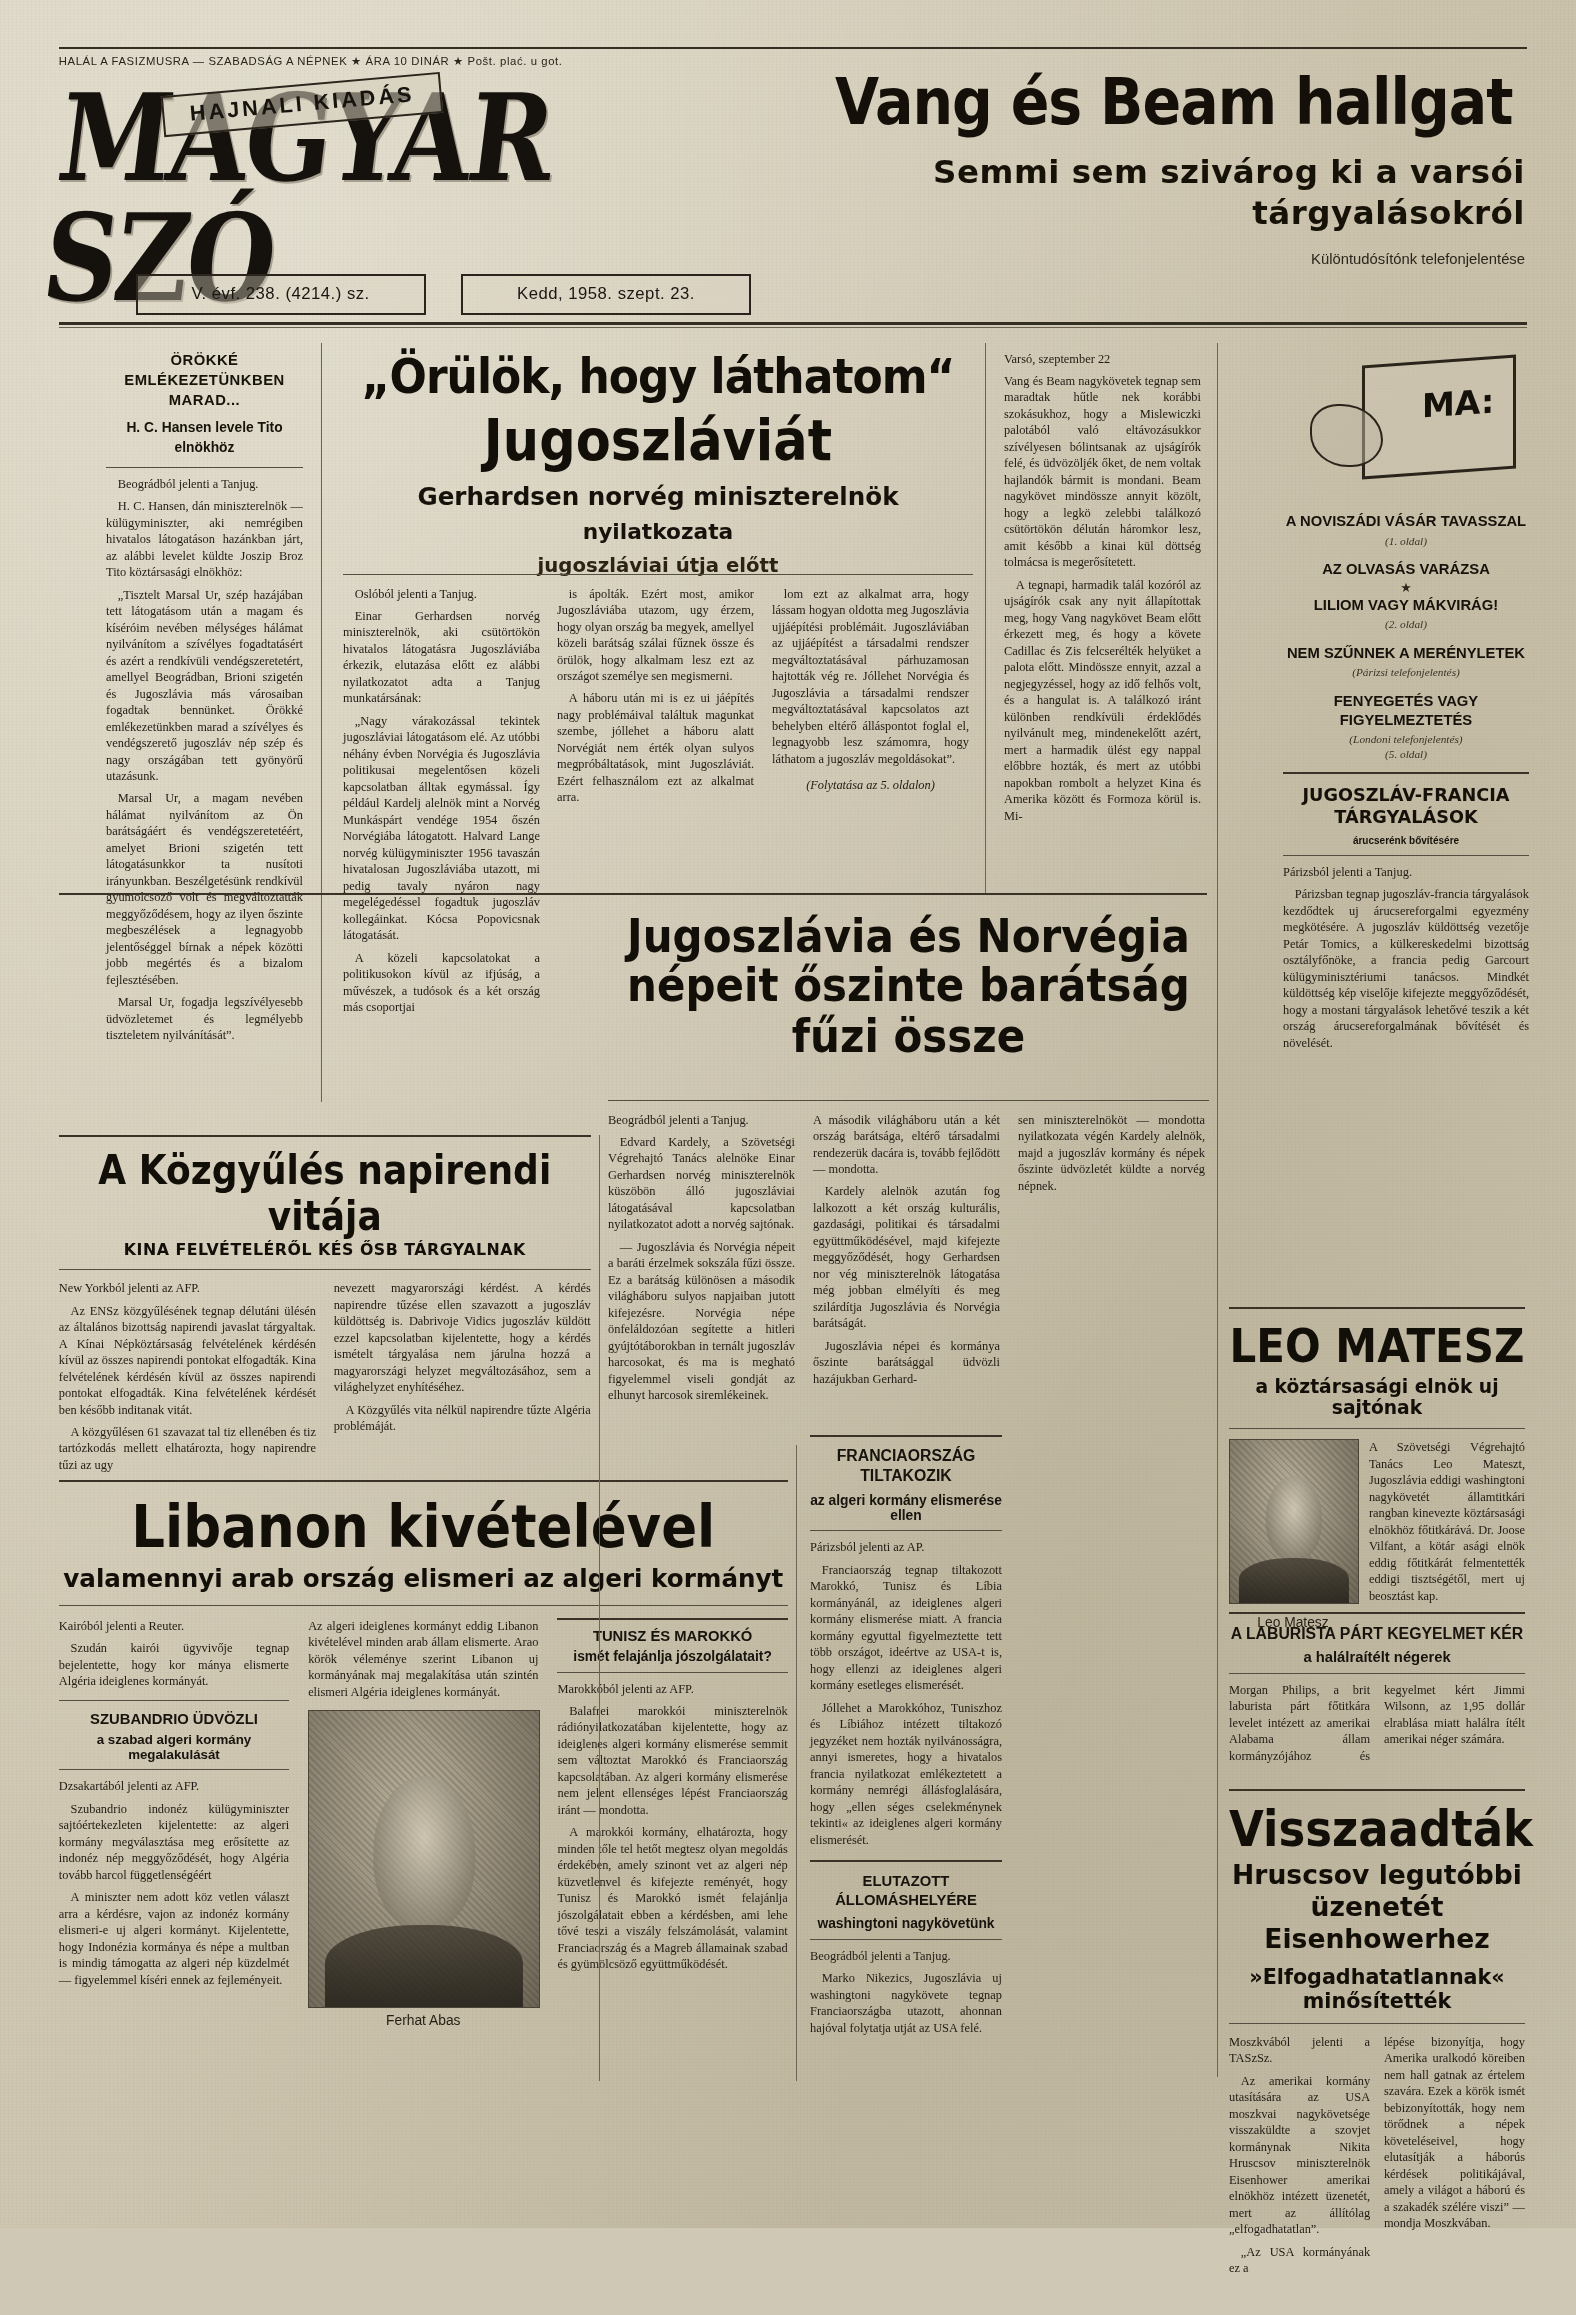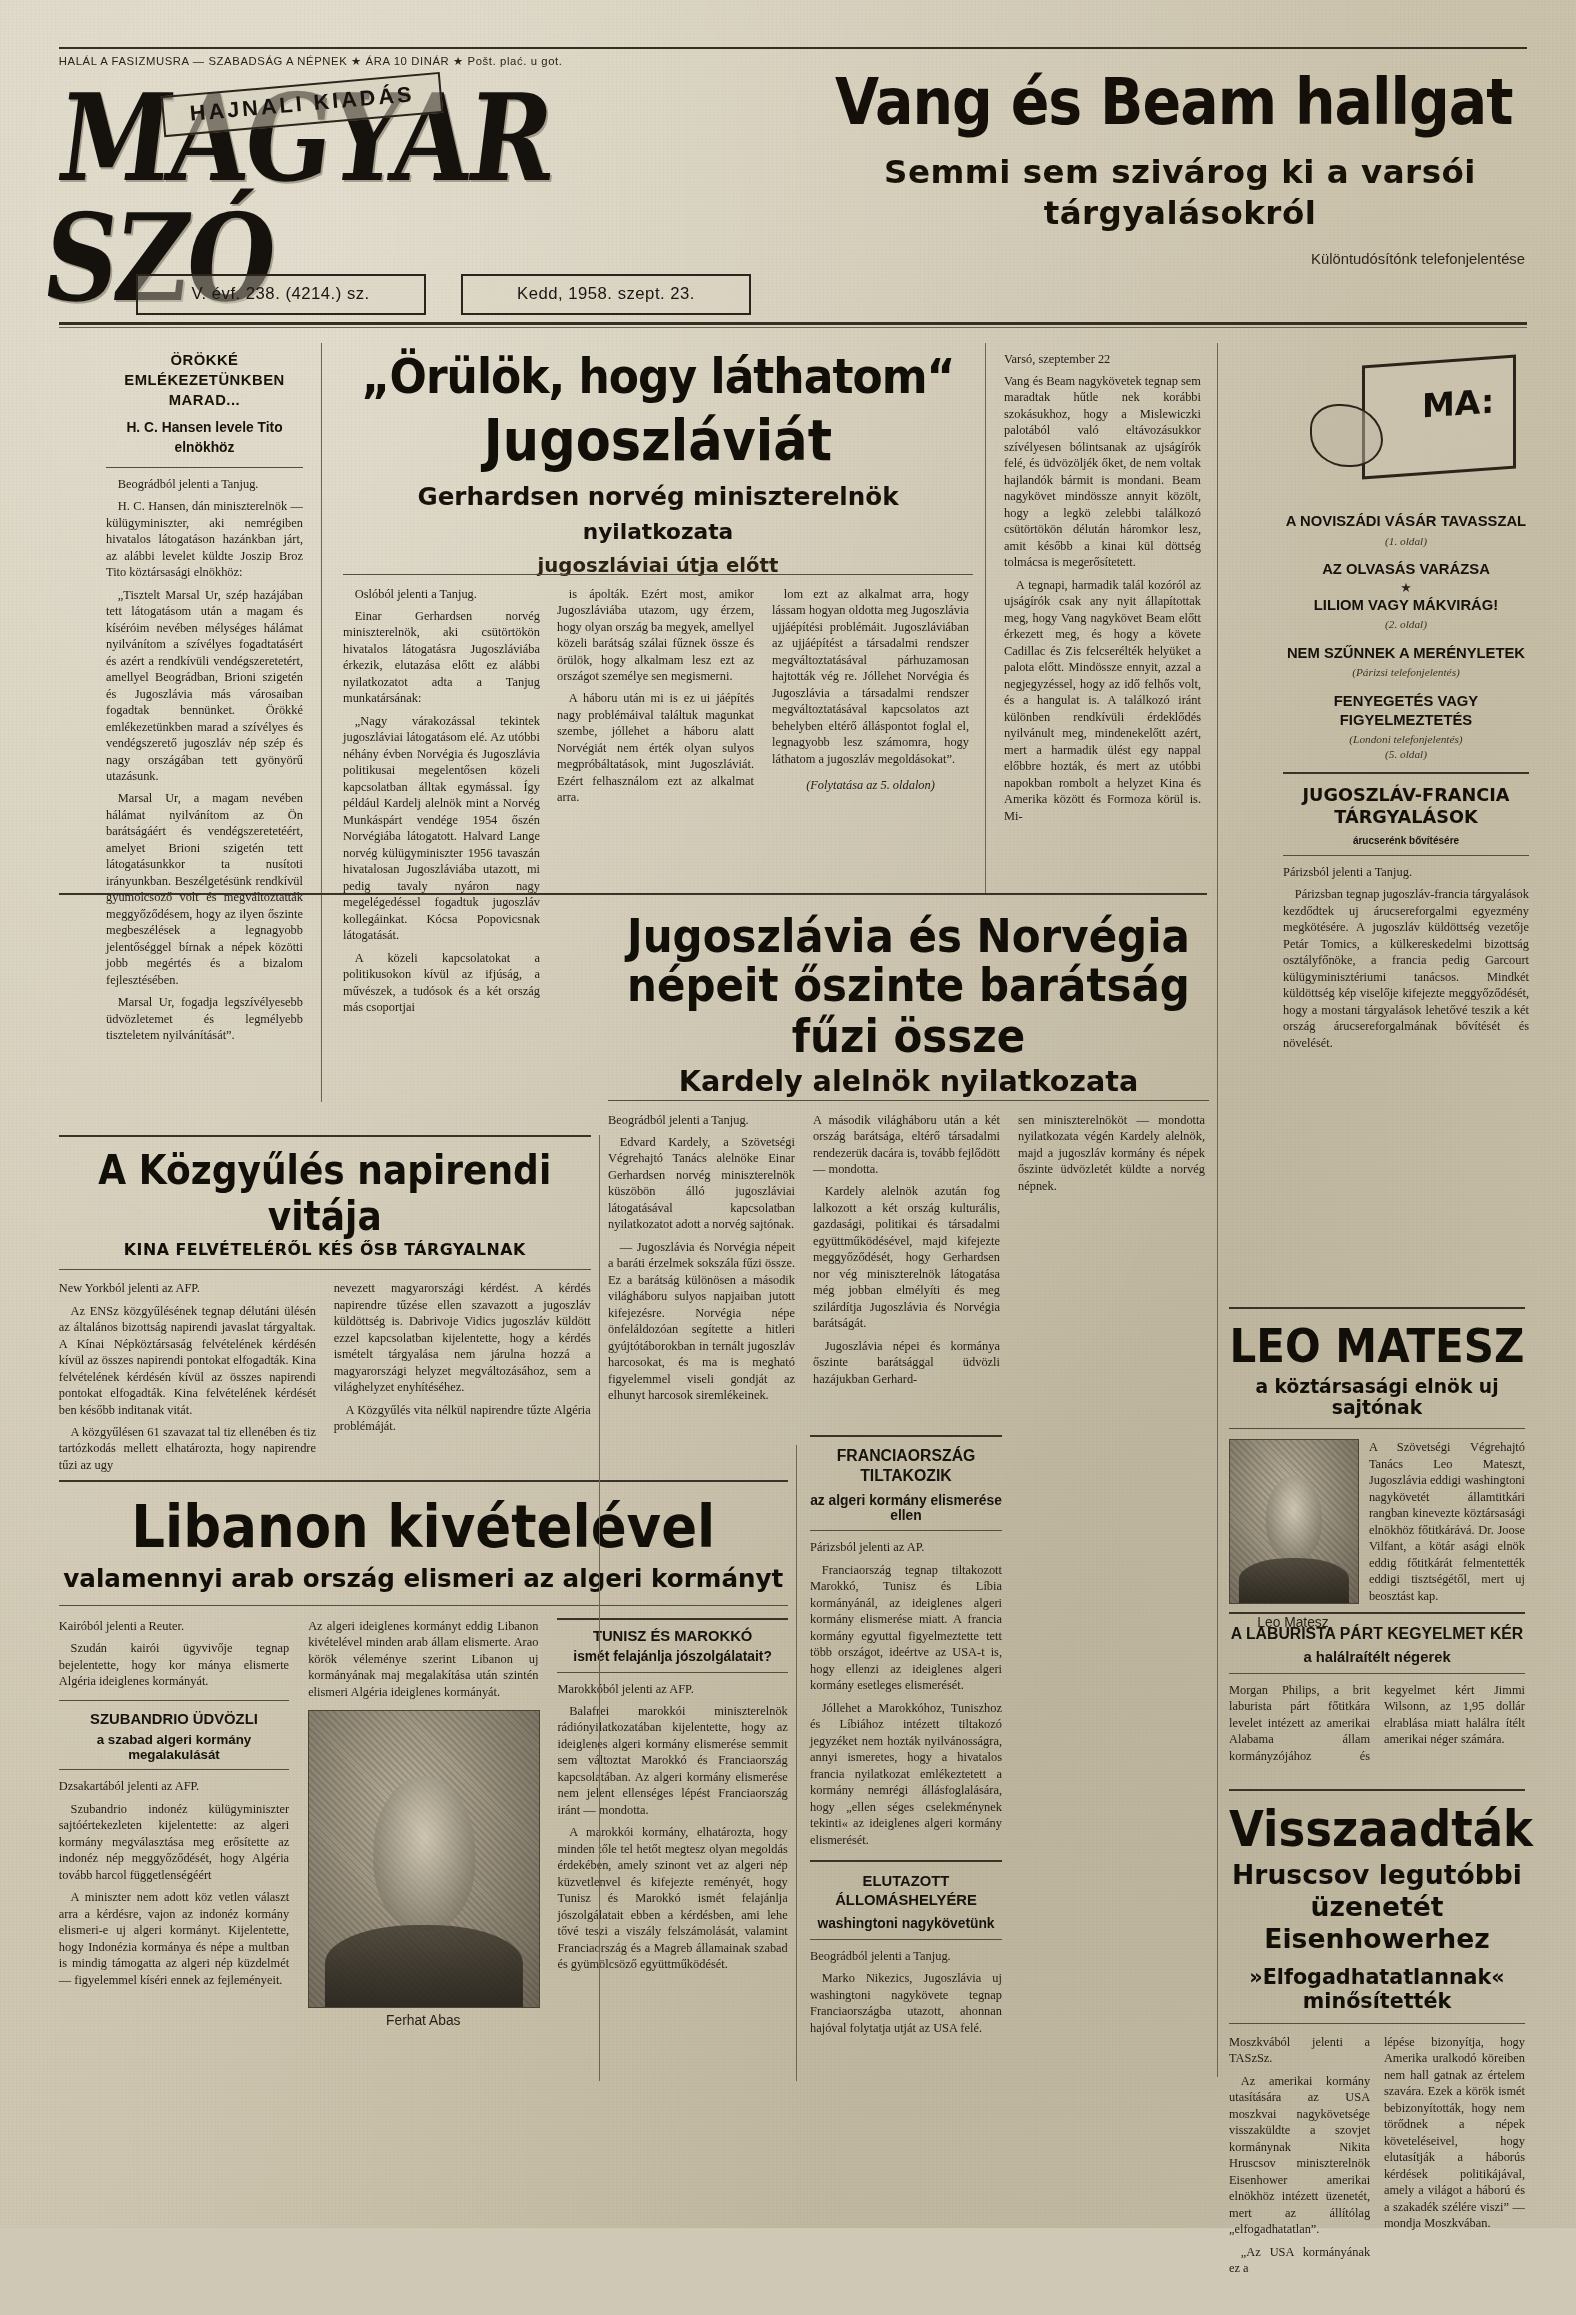--- a/index.html
+++ b/index.html
@@ -70,21 +70,21 @@
 
   .head-right{position:absolute;left:788px;top:43px;width:690px;}
   .hr-title{
     font-family:"DejaVu Sans", sans-serif;font-weight:bold;
     font-size:57px;letter-spacing:-1px;color:#141009;line-height:1.02;
     transform:scaleY(1.12);transform-origin:left top;
   }
   .hr-sub{
     margin-top:25.6px;
     font-family:"DejaVu Sans", sans-serif;font-weight:bold;
-    font-size:32.5px;line-height:1.25;color:#171208;text-align:center;
+    font-size:32.5px;line-height:1.25;color:#171208;text-align:right;
     letter-spacing:0.5px;
   }
   .hr-note{
     margin-top:17.7px;text-align:right;
     font-family:"Liberation Sans", sans-serif;font-size:14.8px;color:#2b251c;
   }
   .rule-top{position:absolute;left:11.8px;top:21.7px;width:1468px;border-top:2px solid #352e23;}
   .rule-under-head{position:absolute;left:11.8px;top:296px;width:1468px;border-top:3px solid #352e23;}
   .rule-thin{position:absolute;left:11.8px;top:301px;width:1468px;border-top:1px solid #6a6050;}
 
@@ -334,21 +334,20 @@
       <div class="jtext">
         <p class="noind">Párizsból jelenti a Tanjug.</p>
         <p>Párizsban tegnap jugoszláv-francia tárgyalások kezdődtek uj árucsereforgalmi egyezmény megkötésére. A jugoszláv küldöttség vezetője Petár Tomics, a külkereskedelmi bizottság osztályfőnöke, a francia pedig Garcourt külügyminisztériumi tanácsos. Mindkét küldöttség kép viselője kifejezte meggyőződését, hogy a mostani tárgyalások lehetővé teszik a két ország árucsereforgalmának bővítését és növelését.</p>
       </div>
     </div>
 
     <div class="hrule2" style="left:11.8px;top:867px;width:1148px;"></div>
 
     <div class="band2" style="left:561px;top:885px;width:601px;">
       <div class="b2h1">Jugoszlávia és Norvégia népeit őszinte barátság fűzi össze</div>
-      <div class="b2h2">Kardely alelnök nyilatkozata</div>
     </div>
     <div class="hrule" style="left:561px;top:1074px;width:601px;"></div>
 
     <div class="col jtext" style="left:561px;top:1086px;width:187px;">
       <p class="noind">Beográdból jelenti a Tanjug.</p>
       <p>Edvard Kardely, a Szövetségi Végrehajtó Tanács alelnöke Einar Gerhardsen norvég miniszterelnök küszöbön álló jugoszláviai látogatásával kapcsolatban nyilatkozatot adott a norvég sajtónak.</p>
       <p>— Jugoszlávia és Norvégia népeit a baráti érzelmek sokszála fűzi össze. Ez a barátság különösen a második világháboru sulyos napjaiban jutott kifejezésre. Norvégia népe önfeláldozóan segítette a hitleri gyújtótáborokban in ternált jugoszláv harcosokat, és ma is megható figyelemmel viseli gondját az elhunyt harcosok siremlékeinek.</p>
       <p></p>
     </div>
     <div class="col jtext" style="left:766px;top:1086px;width:187px;">

